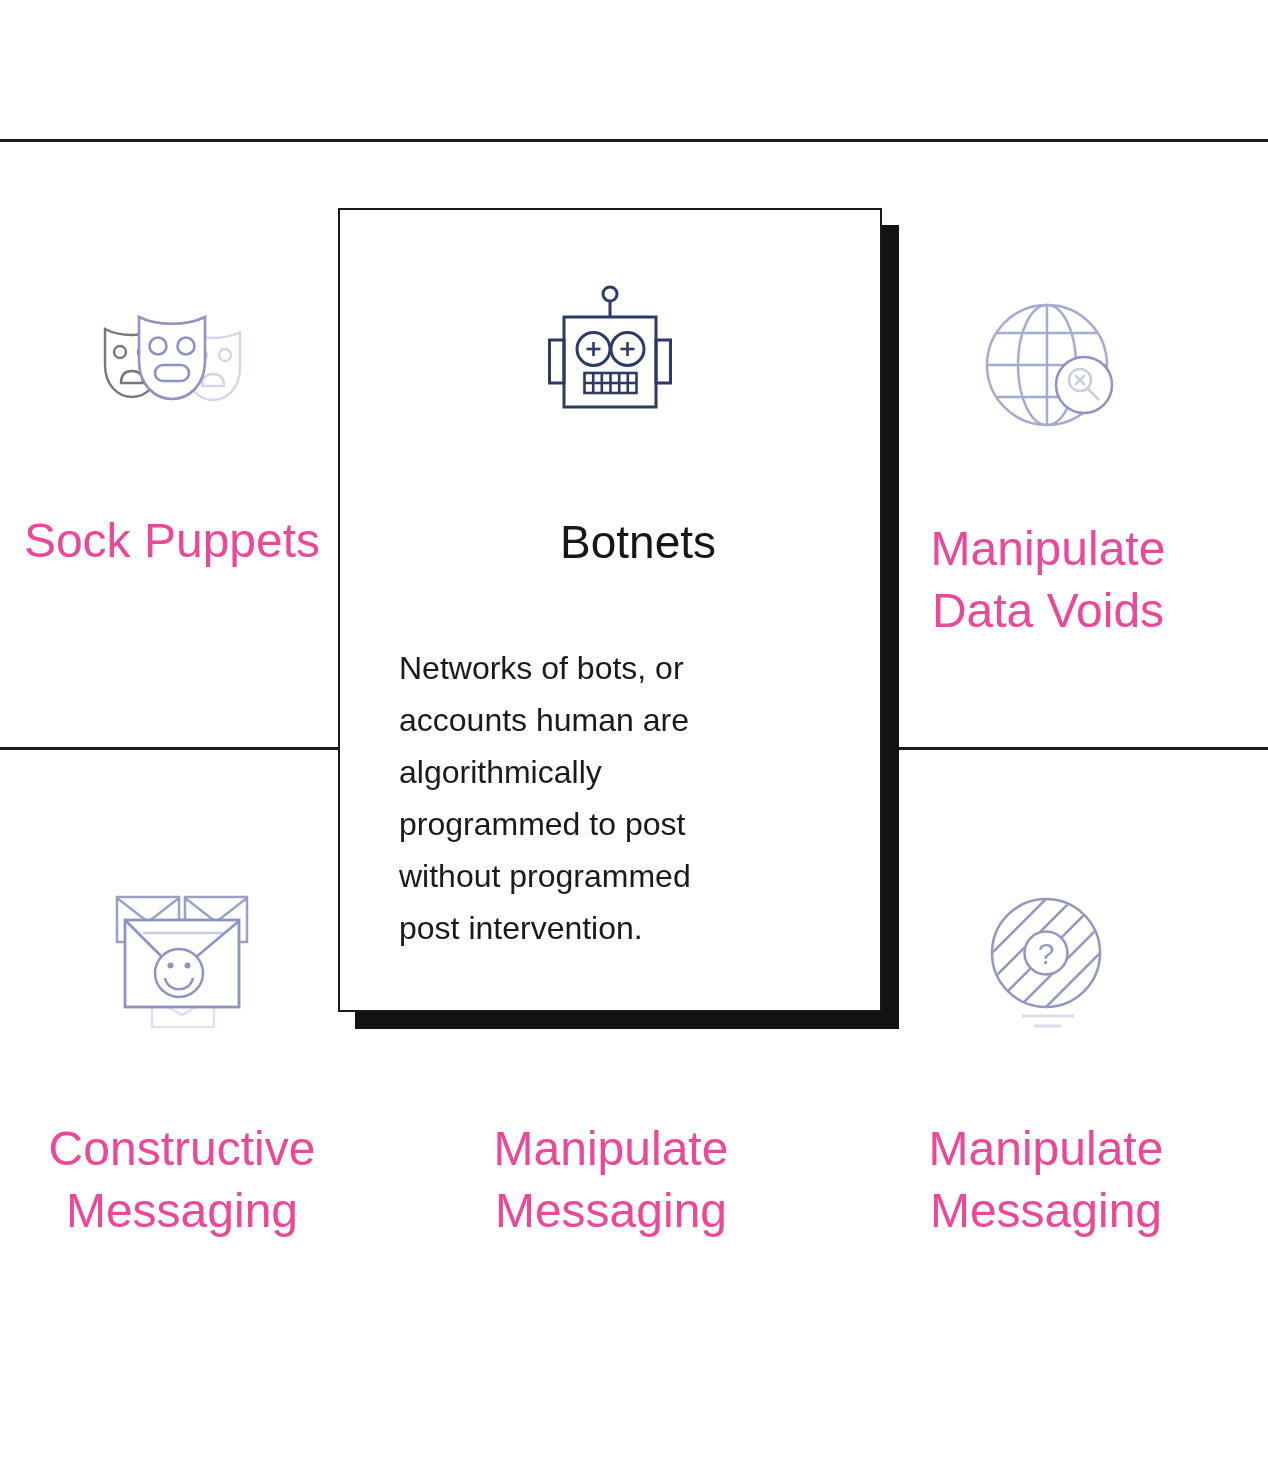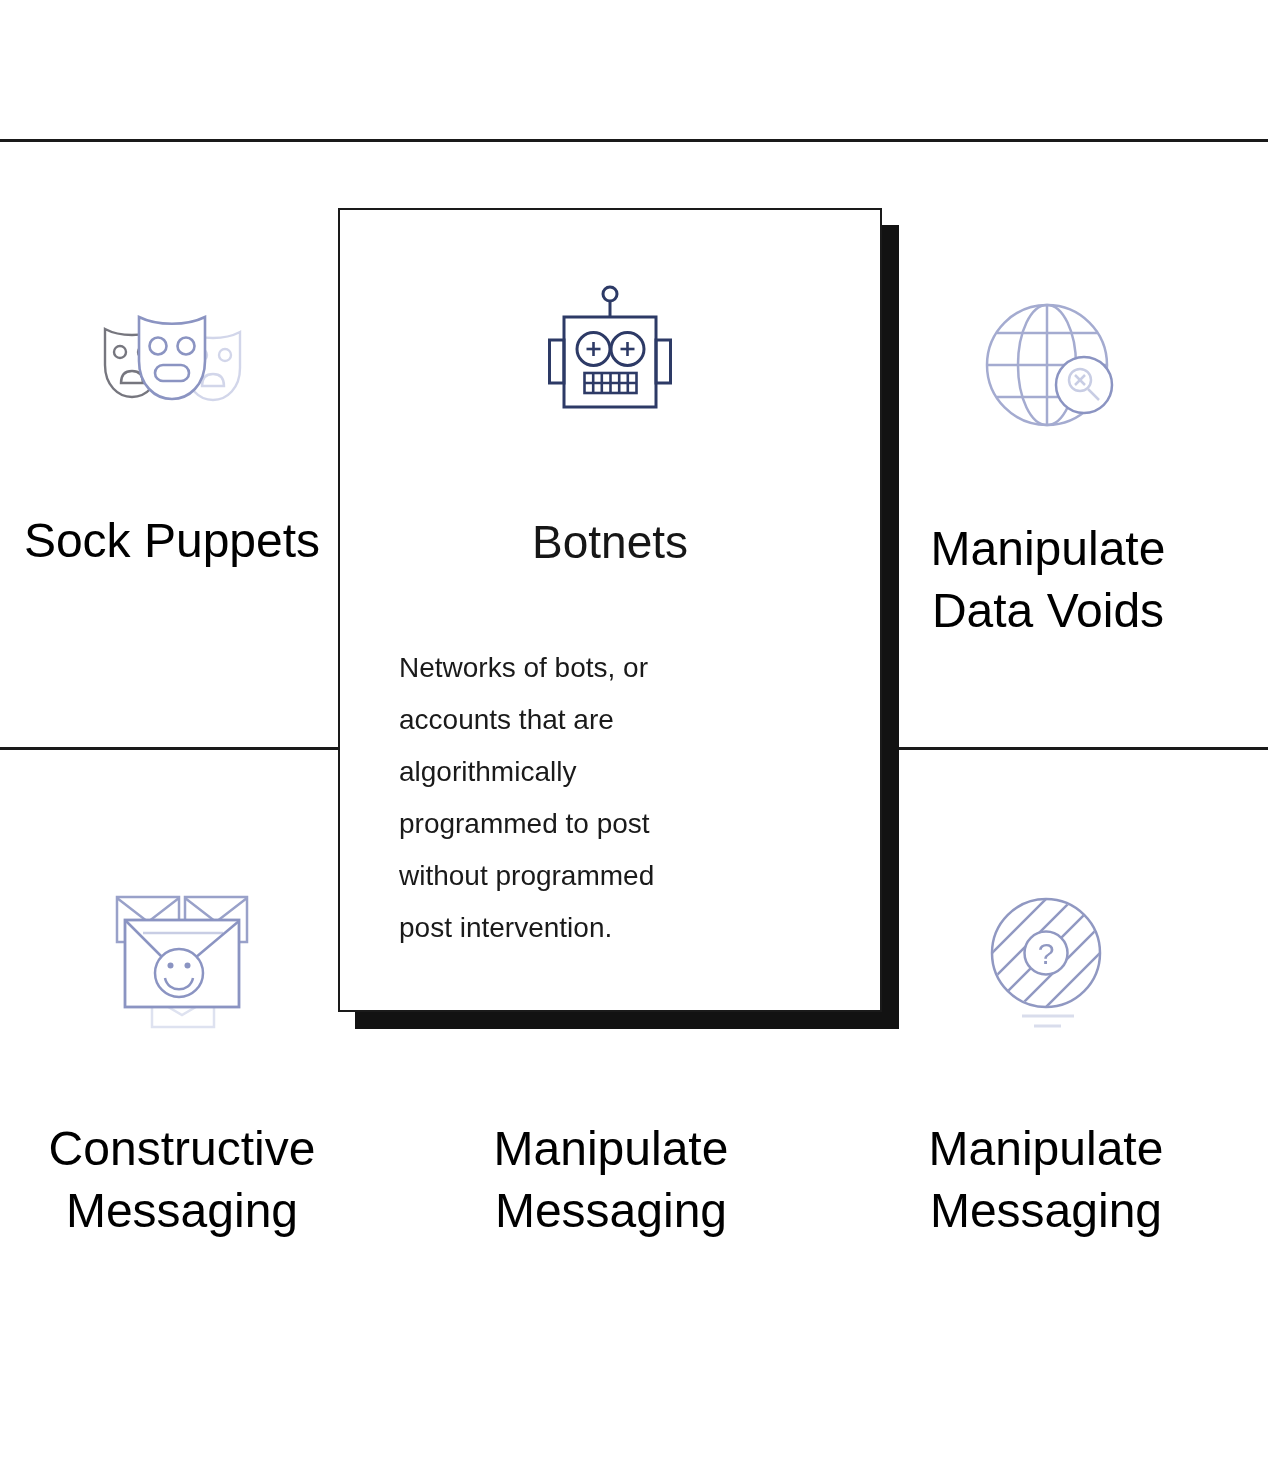--- a/index.html
+++ b/index.html
@@ -8,21 +8,21 @@
 
   .divider{position:absolute;left:0;width:1268px;height:3px;background:#1a1a1a;z-index:0;}
   .divider-top{top:139px;}
   .divider-mid{top:747px;}
 
   .cell{position:absolute;z-index:1;}
   .icon{position:absolute;left:50%;}
   .cell-label{
     position:absolute;left:0;top:368px;width:100%;
     text-align:center;font-size:48px;line-height:62px;
-    color:#000000;letter-spacing:0px;white-space:nowrap;
+    color:#ec4899;letter-spacing:0px;white-space:nowrap;
   }
   .cell-label span{display:block;}
 
   #cell-sock-puppets{left:0;top:142px;width:344px;height:604px;}
   #cell-sock-puppets .icon{margin-left:-70px;top:169px;}
 
   #cell-manipulate{left:828px;top:142px;width:440px;height:604px;margin-top:8px;}
   #cell-manipulate .icon{margin-left:-67px;top:150px;}
 
   #cell-constructive{left:8px;top:750px;width:348px;height:600px;}
@@ -34,25 +34,25 @@
   #cell-confusing .icon{margin-left:-56px;top:146px;}
 
   .popup{
     position:absolute;left:338px;top:208px;width:544px;height:804px;
     box-sizing:border-box;background:#ffffff;border:2px solid #1a1a1a;
     box-shadow:17px 17px 0 0 #121212;z-index:5;
   }
   .popup .icon{margin-left:-65px;top:71px;}
   .popup-title{
     position:absolute;left:0;top:301px;width:100%;
-    text-align:center;font-size:46px;line-height:62px;color:#161616;
+    text-align:center;font-size:46px;line-height:62px;color:#161616;padding-left:28px;
   }
   .popup-desc{
     position:absolute;left:59px;top:432px;
-    font-size:28px;line-height:52px;color:#1a1a1a;
+    font-size:32px;line-height:52px;color:#1a1a1a;
   }
   .popup-desc span{display:block;white-space:nowrap;}
 </style>
 </head>
 <body>
 
 <div class="canvas">
 
   <div class="divider divider-top"></div>
   <div class="divider divider-mid"></div>
@@ -198,21 +198,21 @@
         <line x1="56.8" y1="92" x2="56.8" y2="112"></line>
         <line x1="65.5" y1="92" x2="65.5" y2="112"></line>
         <line x1="74.2" y1="92" x2="74.2" y2="112"></line>
         <line x1="82.8" y1="92" x2="82.8" y2="112"></line>
         <line x1="39.5" y1="102" x2="91.5" y2="102"></line>
       </g>
     </svg>
     <div class="popup-title">Botnets</div>
     <div class="popup-desc">
       <span>Networks of bots, or</span>
-      <span>accounts that are</span>
+      <span>accounts human are</span>
       <span>algorithmically</span>
       <span>programmed to post</span>
       <span>without programmed</span>
       <span>post intervention.</span>
     </div>
   </div>
 
 </div>
 
 </body></html>

